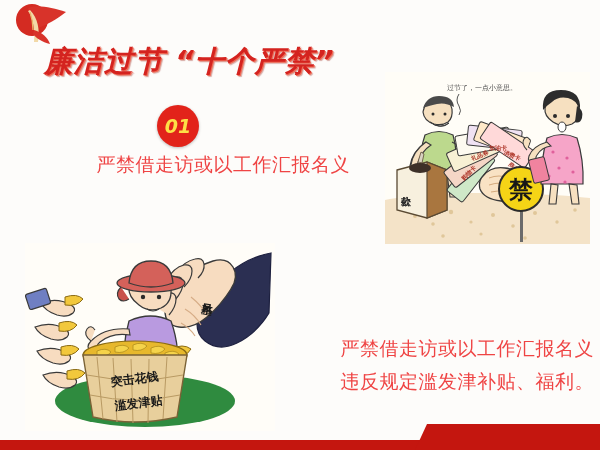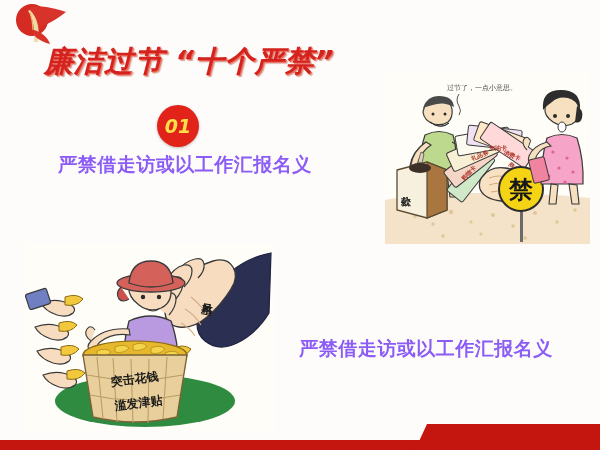--- a/index.html
+++ b/index.html
@@ -31,23 +31,23 @@
     background:#e2231a;color:#fde047;
     display:flex;align-items:center;justify-content:center;
     font-weight:bold;font-style:italic;
     box-shadow:0 1px 3px rgba(0,0,0,.25);
   }
   .badge-01{left:157px;top:105px;width:42px;height:42px;font-size:19px;}
   .badge-02{left:388px;top:278px;width:44px;height:44px;font-size:19px;}
 
   
   .body-text{
-    position:absolute;color:#8b5cf6;font-weight:bold;
+    position:absolute;color:#ef4444;font-weight:normal;
     font-size:19px;line-height:33px;letter-spacing:.5px;
-    text-align:center;white-space:nowrap;
+    text-align:right;white-space:nowrap;
   }
   .text-01{left:20px;top:148px;width:330px;}
   .text-02{left:258px;top:332px;width:336px;}
 
   
   .illus{position:absolute;overflow:hidden;background:#3b82f6;}
   .illus-01{left:385px;top:72px;width:205px;height:172px;}
   .illus-02{left:25px;top:243px;width:250px;height:188px;}
   .illus svg{display:block;width:100%;height:100%;}
 
@@ -198,20 +198,21 @@
 
         <path d="M166 112 l-2 20 l7 0 l2 -19 Z" fill="#f6e0c0" stroke="#3a3a3a" stroke-width="1.1"></path>
         <path d="M184 112 l3 20 l7 0 l-2 -19 Z" fill="#f6e0c0" stroke="#3a3a3a" stroke-width="1.1"></path>
       </g>
     </svg>
   </div>
 
 
   <div class="body-text text-02">
     <div>严禁借走访或以工作汇报名义</div>
+    <div>违反规定滥发津补贴、福利。</div>
   </div>
 
   <div class="illus illus-02">
     <svg viewBox="0 0 250 188" xmlns="http://www.w3.org/2000/svg">
       <rect width="250" height="188" fill="#fffdf8"></rect>
 
       <ellipse cx="120" cy="158" rx="90" ry="26" fill="#2f8b3f"></ellipse>
 
       <g>
         <path d="M246 10 q-22 4 -42 20 q-22 18 -30 40 q-6 18 6 28 q14 11 32 2 q20 -10 32 -30 Z" fill="#2b2f52" stroke="#1e2140" stroke-width="1.2"></path>

